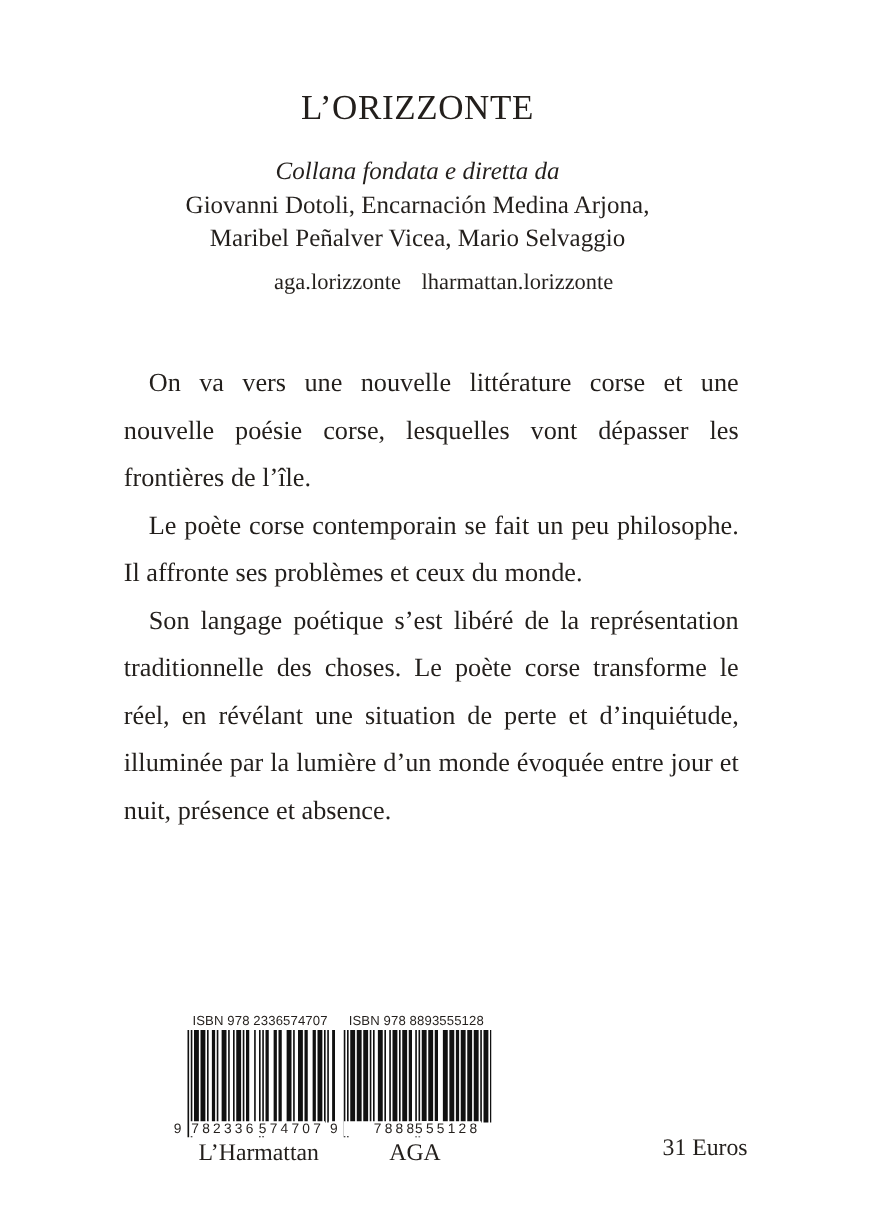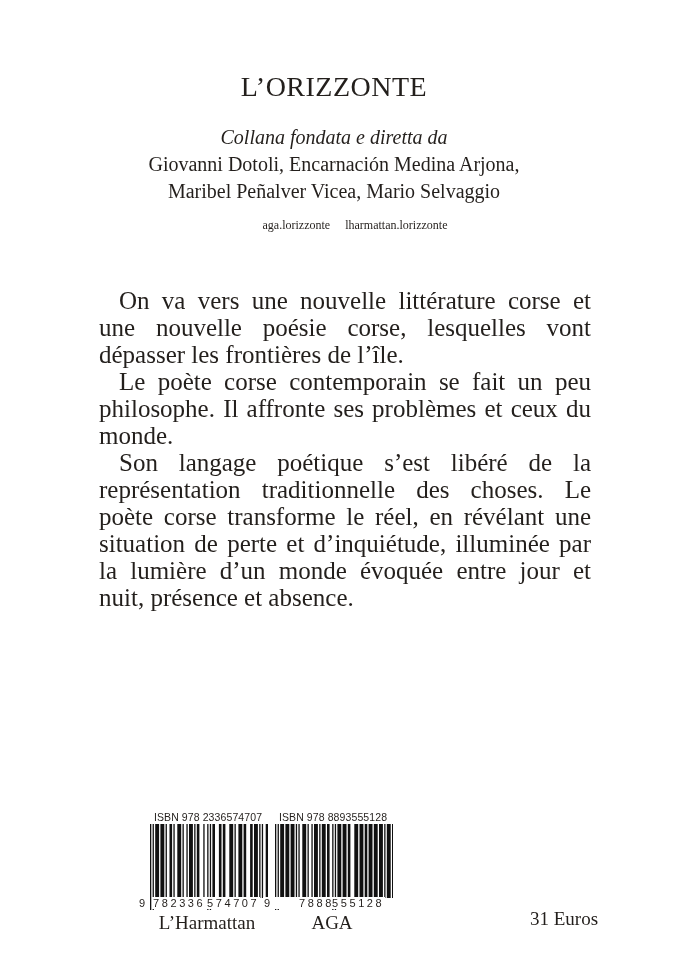--- a/index.html
+++ b/index.html
@@ -5,25 +5,25 @@
   html, body { margin: 0; padding: 0; }
   body {
     width: 700px; height: 980px; background: #ffffff;
     font-family: "Liberation Serif", "DejaVu Serif", serif;
     color: #231f1c; position: relative; overflow: hidden;
   }
   .header { position: absolute; top: 70px; left: 0; width: 668px; text-align: center; }
   .title { font-size: 28px; letter-spacing: 0.5px; line-height: 34px; margin: 0; font-weight: normal; }
   .subtitle { font-style: italic; font-size: 20px; line-height: 27px; margin-top: 20px; text-align: center; }
   .directors { font-size: 20px; line-height: 27px; }
-  .sites { font-size: 12px; line-height: 24px; margin-top: 8px; margin-left: 42px; }
+  .sites { font-size: 18px; line-height: 24px; margin-top: 8px; margin-left: 42px; }
   .sites span { margin: 0 6px; }
   .body-text {
     position: absolute; top: 287px; left: 99px; width: 492px;
-    font-size: 25px; line-height: 27px; text-align: justify;
+    font-size: 21px; line-height: 38px; text-align: justify;
   }
   .body-text p { margin: 0; text-indent: 20px; }
   .barcode-block { position: absolute; top: 811px; width: 130px; }
   .isbn-label {
     font-family: "Liberation Sans", "DejaVu Sans", sans-serif;
     font-size: 10.5px; line-height: 12px; text-align: center; padding-left: 10px;
     letter-spacing: 0.1px;
   }
   .bars { position: relative; height: 86px; margin-top: 1px; }
   .bars svg { position: absolute; left: 0; top: 0; }

